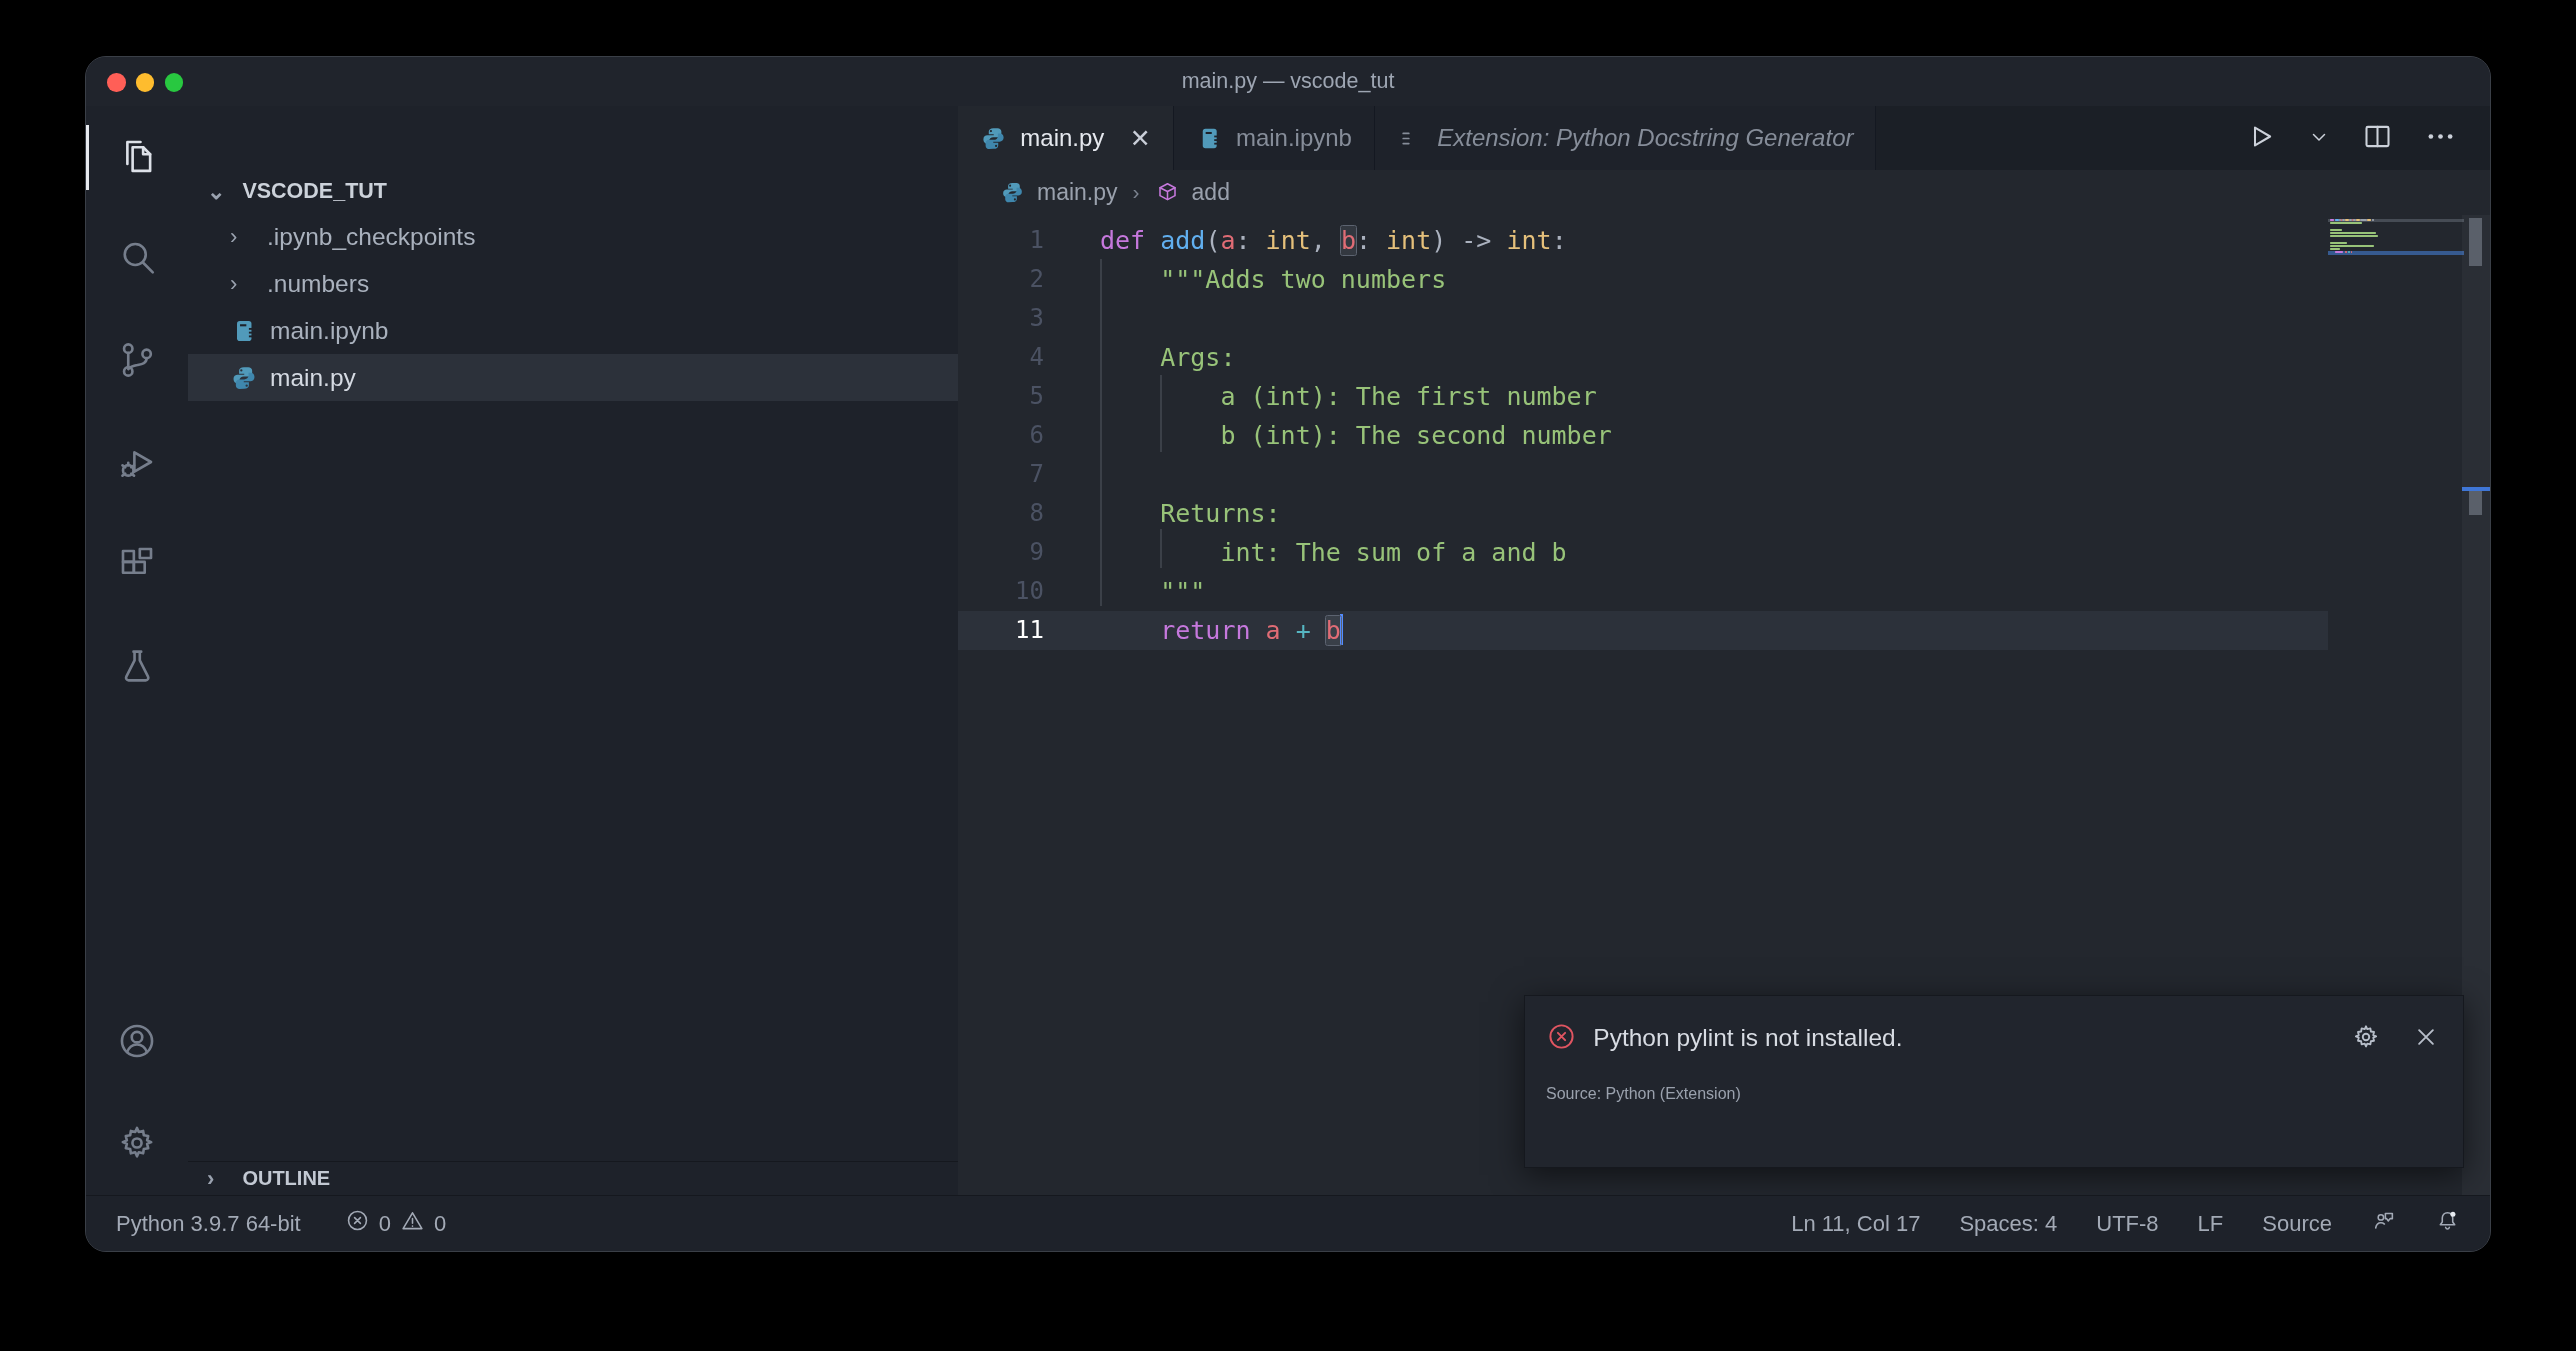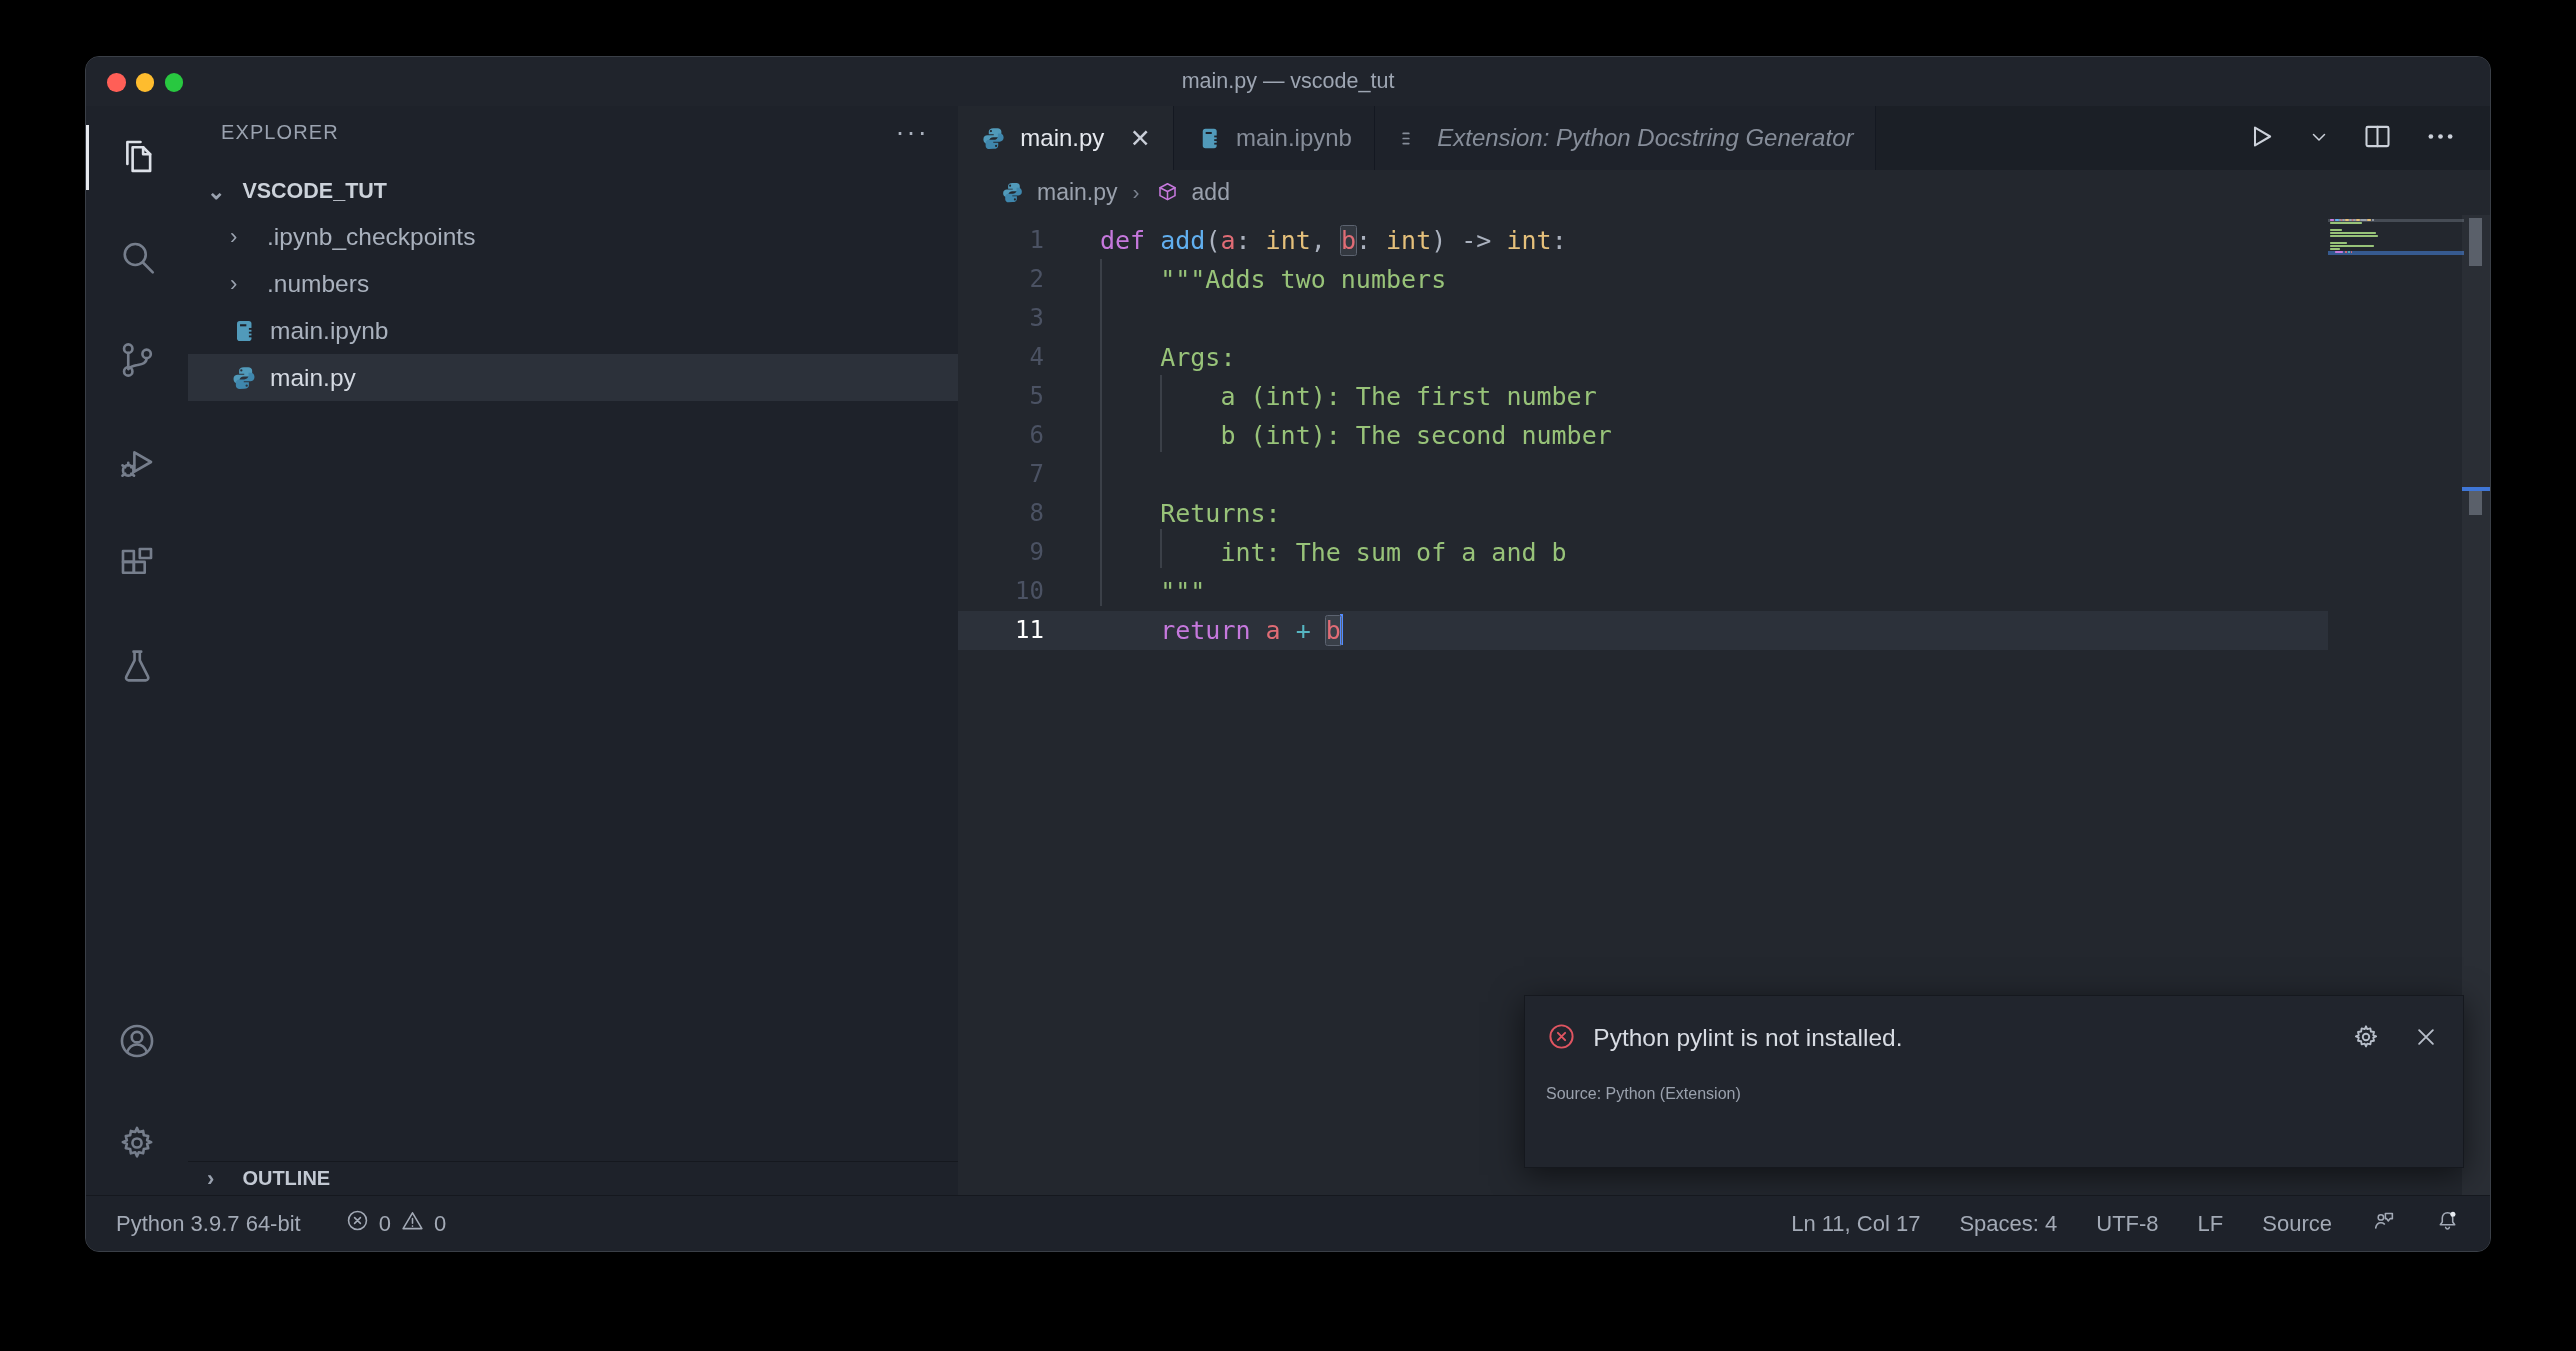--- a/index.html
+++ b/index.html
@@ -1,17 +1,17 @@
 <!DOCTYPE html>
 <html style="font-size:12px"><head>
 <meta charset="utf-8">
 <style>
   * { margin:0; padding:0; box-sizing:border-box; }
   html,body { width:2576px; height:1352px; background:#000; font-family:"Liberation Sans", sans-serif; overflow:hidden; }
-  .window { position:absolute; left:85px; top:56px; width:2406px; height:1196px; background:#1e222a; border-radius:14px; overflow:hidden; box-shadow:0 33px 96px rgba(0,0,0,.85); border:0.7px solid #3a3f47; }
+  .window { position:absolute; left:85px; top:56px; width:2406px; height:1196px; background:#1e222a; border-radius:21px; overflow:hidden; box-shadow:0 33px 96px rgba(0,0,0,.85); border:0.7px solid #3a3f47; }
 
   
   .titlebar { position:absolute; left:0; top:0; width:100%; height:49px; background:#20242c; }
   .lights { position:absolute; left:21px; top:16.3px; display:flex; gap:10.4px; }
   .light { width:18.5px; height:18.5px; border-radius:50%; }
   .light.r{background:#ff5f57}.light.y{background:#febc2e}.light.g{background:#28c840}
   .win-title { position:absolute; width:100%; text-align:center; line-height:49px; font-size:21.5px; color:#9da5b2; }
 
   
   .activitybar { position:absolute; left:0; top:49px; width:102px; bottom:56px; background:#1e222a; display:flex; flex-direction:column; }
@@ -162,24 +162,20 @@
         <div class="ab-icon">
           <span><svg viewBox="0 0 24 24" fill="none" stroke="currentColor" stroke-width="1.5" stroke-linecap="round" stroke-linejoin="round">
               <circle cx="12" cy="12" r="2.6"></circle>
               <path d="M12 3.4l1 2.3 2.5-.6.4 2.5 2.5.4-.6 2.5 2.3 1-2.3 1 .6 2.5-2.5.4-.4 2.5-2.5-.6-1 2.3-1-2.3-2.5.6-.4-2.5-2.5-.4.6-2.5-2.3-1 2.3-1-.6-2.5 2.5-.4.4-2.5 2.5.6z"></path>
             </svg></span>
         </div>
       </div>
     </div>
 
   <div class="sidebar">
-    <div class="sb-header">
-      <span>EXPLORER</span>
-      <span class="sb-menu">···</span>
-    </div>
     <div class="tree">
       <div class="tree-root">
         <span class="chev">⌄</span>
         <span>VSCODE_TUT</span>
       </div>
       <div id="tree-items">
           <div class="tree-item">
             <span class="chev">›</span>
             <span>.ipynb_checkpoints</span>
           </div>

